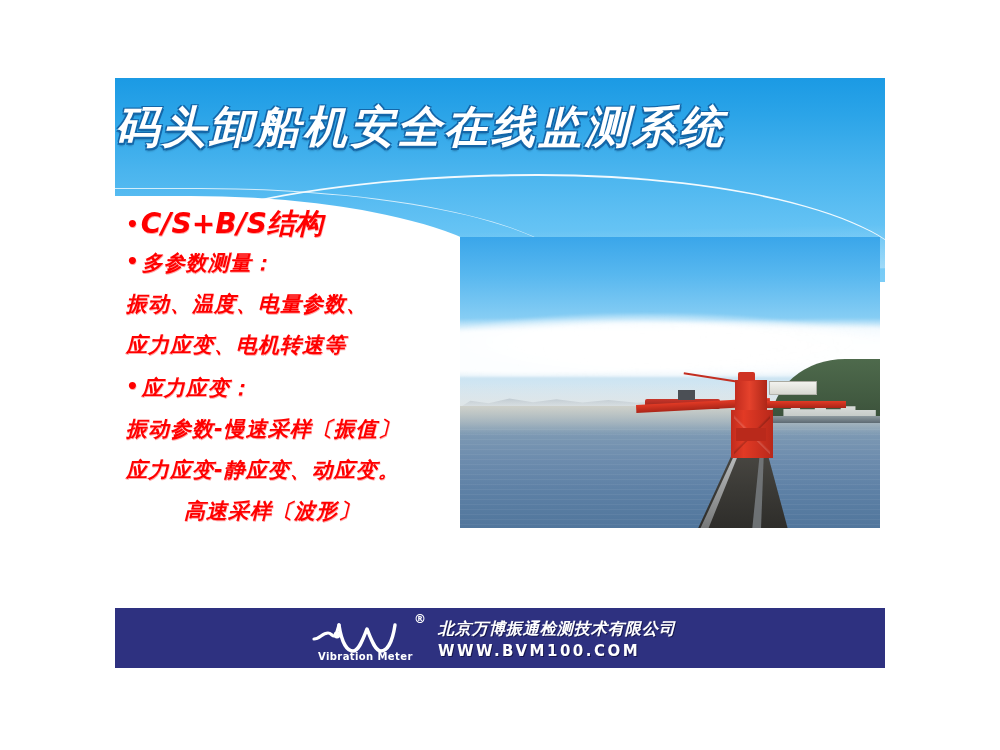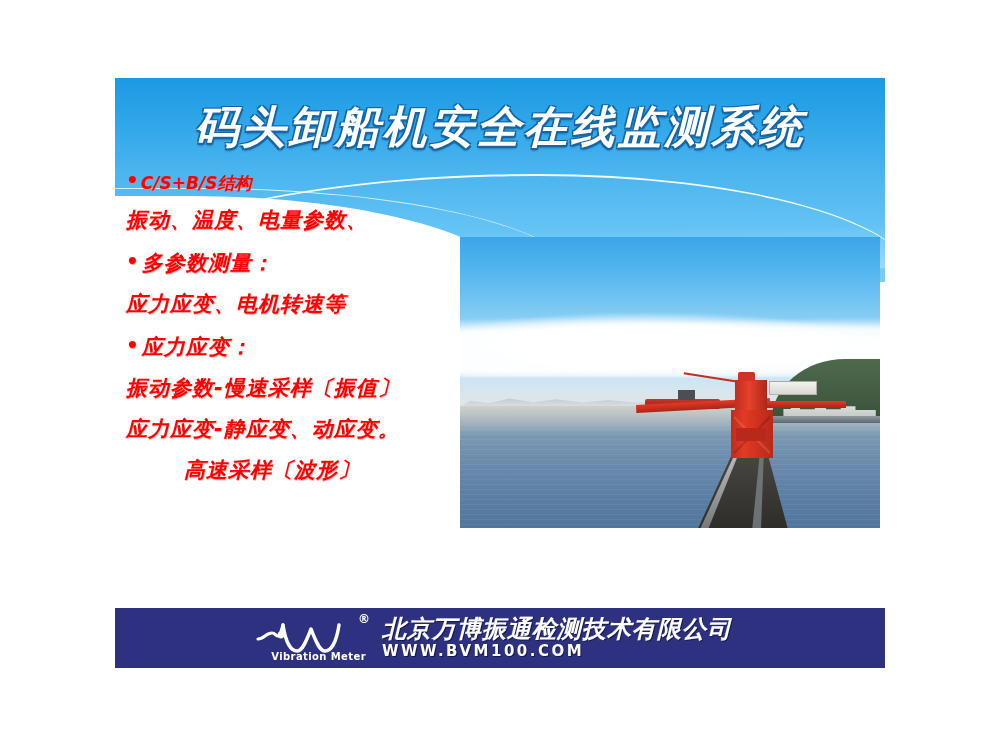--- a/index.html
+++ b/index.html
@@ -90,21 +90,21 @@
     height: 330px;
     background: #ffffff;
   }
 
   
   #title {
     position: absolute;
     left: 115px;
     top: 98px;
     width: 770px;
-    text-align: center;
+    text-align: left;
     font-family: "DejaVu Sans", "Liberation Sans", sans-serif;
     font-size: 44px;
     font-weight: bold;
     font-style: italic;
     letter-spacing: 3px;
     color: #ffffff;
     text-shadow:
       -1.5px -1.5px 0 #1466a8,
        1.5px -1.5px 0 #1466a8,
       -1.5px  1.5px 0 #1466a8,
@@ -121,21 +121,21 @@
     width: 350px;
     color: #ff0000;
   }
   .line {
     color: #ff0000;
     font-weight: bold;
     font-style: italic;
     white-space: nowrap;
     text-shadow: 0.5px 0.5px 0 rgba(255,120,120,0.65);
   }
-  .line.b1 { font-size: 17px; line-height: 34px; letter-spacing: 0px; }
+  .line.b1 { font-size: 28px; line-height: 34px; letter-spacing: 0px; margin-top: 44px; }
   .line.b  { font-size: 21px; line-height: 41px; letter-spacing: 1px; }
   .line.ind { padding-left: 58px; }
   .dot::before {
     content: "\2022";
     display: inline-block;
     margin-right: 2px;
     font-size: 20px;
     vertical-align: 2px;
   }
 
@@ -306,31 +306,31 @@
     color: #ffffff;
     font-size: 12px;
     font-weight: bold;
     line-height: 1;
   }
   #logo-sub {
     position: absolute;
     left: 6px;
     bottom: -1px;
     width: 104px;
-    text-align: right;
+    text-align: left;
     color: #ffffff;
     font-size: 10px;
     font-weight: bold;
     letter-spacing: 0.4px;
     white-space: nowrap;
   }
   #footer-text { display: block; }
   #company-cn {
     color: #ffffff;
-    font-size: 24px;
+    font-size: 16px;
     font-weight: bold;
     font-style: italic;
     letter-spacing: 1px;
     line-height: 26px;
     white-space: nowrap;
     text-shadow: 1px 1px 0 rgba(20,20,70,0.85), -0.5px -0.5px 0 rgba(255,255,255,0.35);
   }
   #company-url {
     color: #ffffff;
     font-size: 15px;
@@ -353,22 +353,22 @@
     <div id="blue-arc2"></div>
   </div>
 
   <div id="white-swoosh"></div>
   <div id="white-swoosh-fill"></div>
 
   <div id="title">码头卸船机安全在线监测系统</div>
 
   <div id="bullets">
     <div class="line b1 dot">C/S+B/S结构</div>
+    <div class="line b dot">多参数测量：</div>
     <div class="line b">振动、温度、电量参数、</div>
-    <div class="line b dot">多参数测量：</div>
     <div class="line b">应力应变、电机转速等</div>
     <div class="line b dot">应力应变：</div>
     <div class="line b">振动参数-慢速采样〔振值〕</div>
     <div class="line b">应力应变-静应变、动应变。</div>
     <div class="line b ind">高速采样〔波形〕</div>
   </div>
 
   <div id="photo">
     <div class="ph-sky"></div>
     <div class="ph-cloudband"></div>

